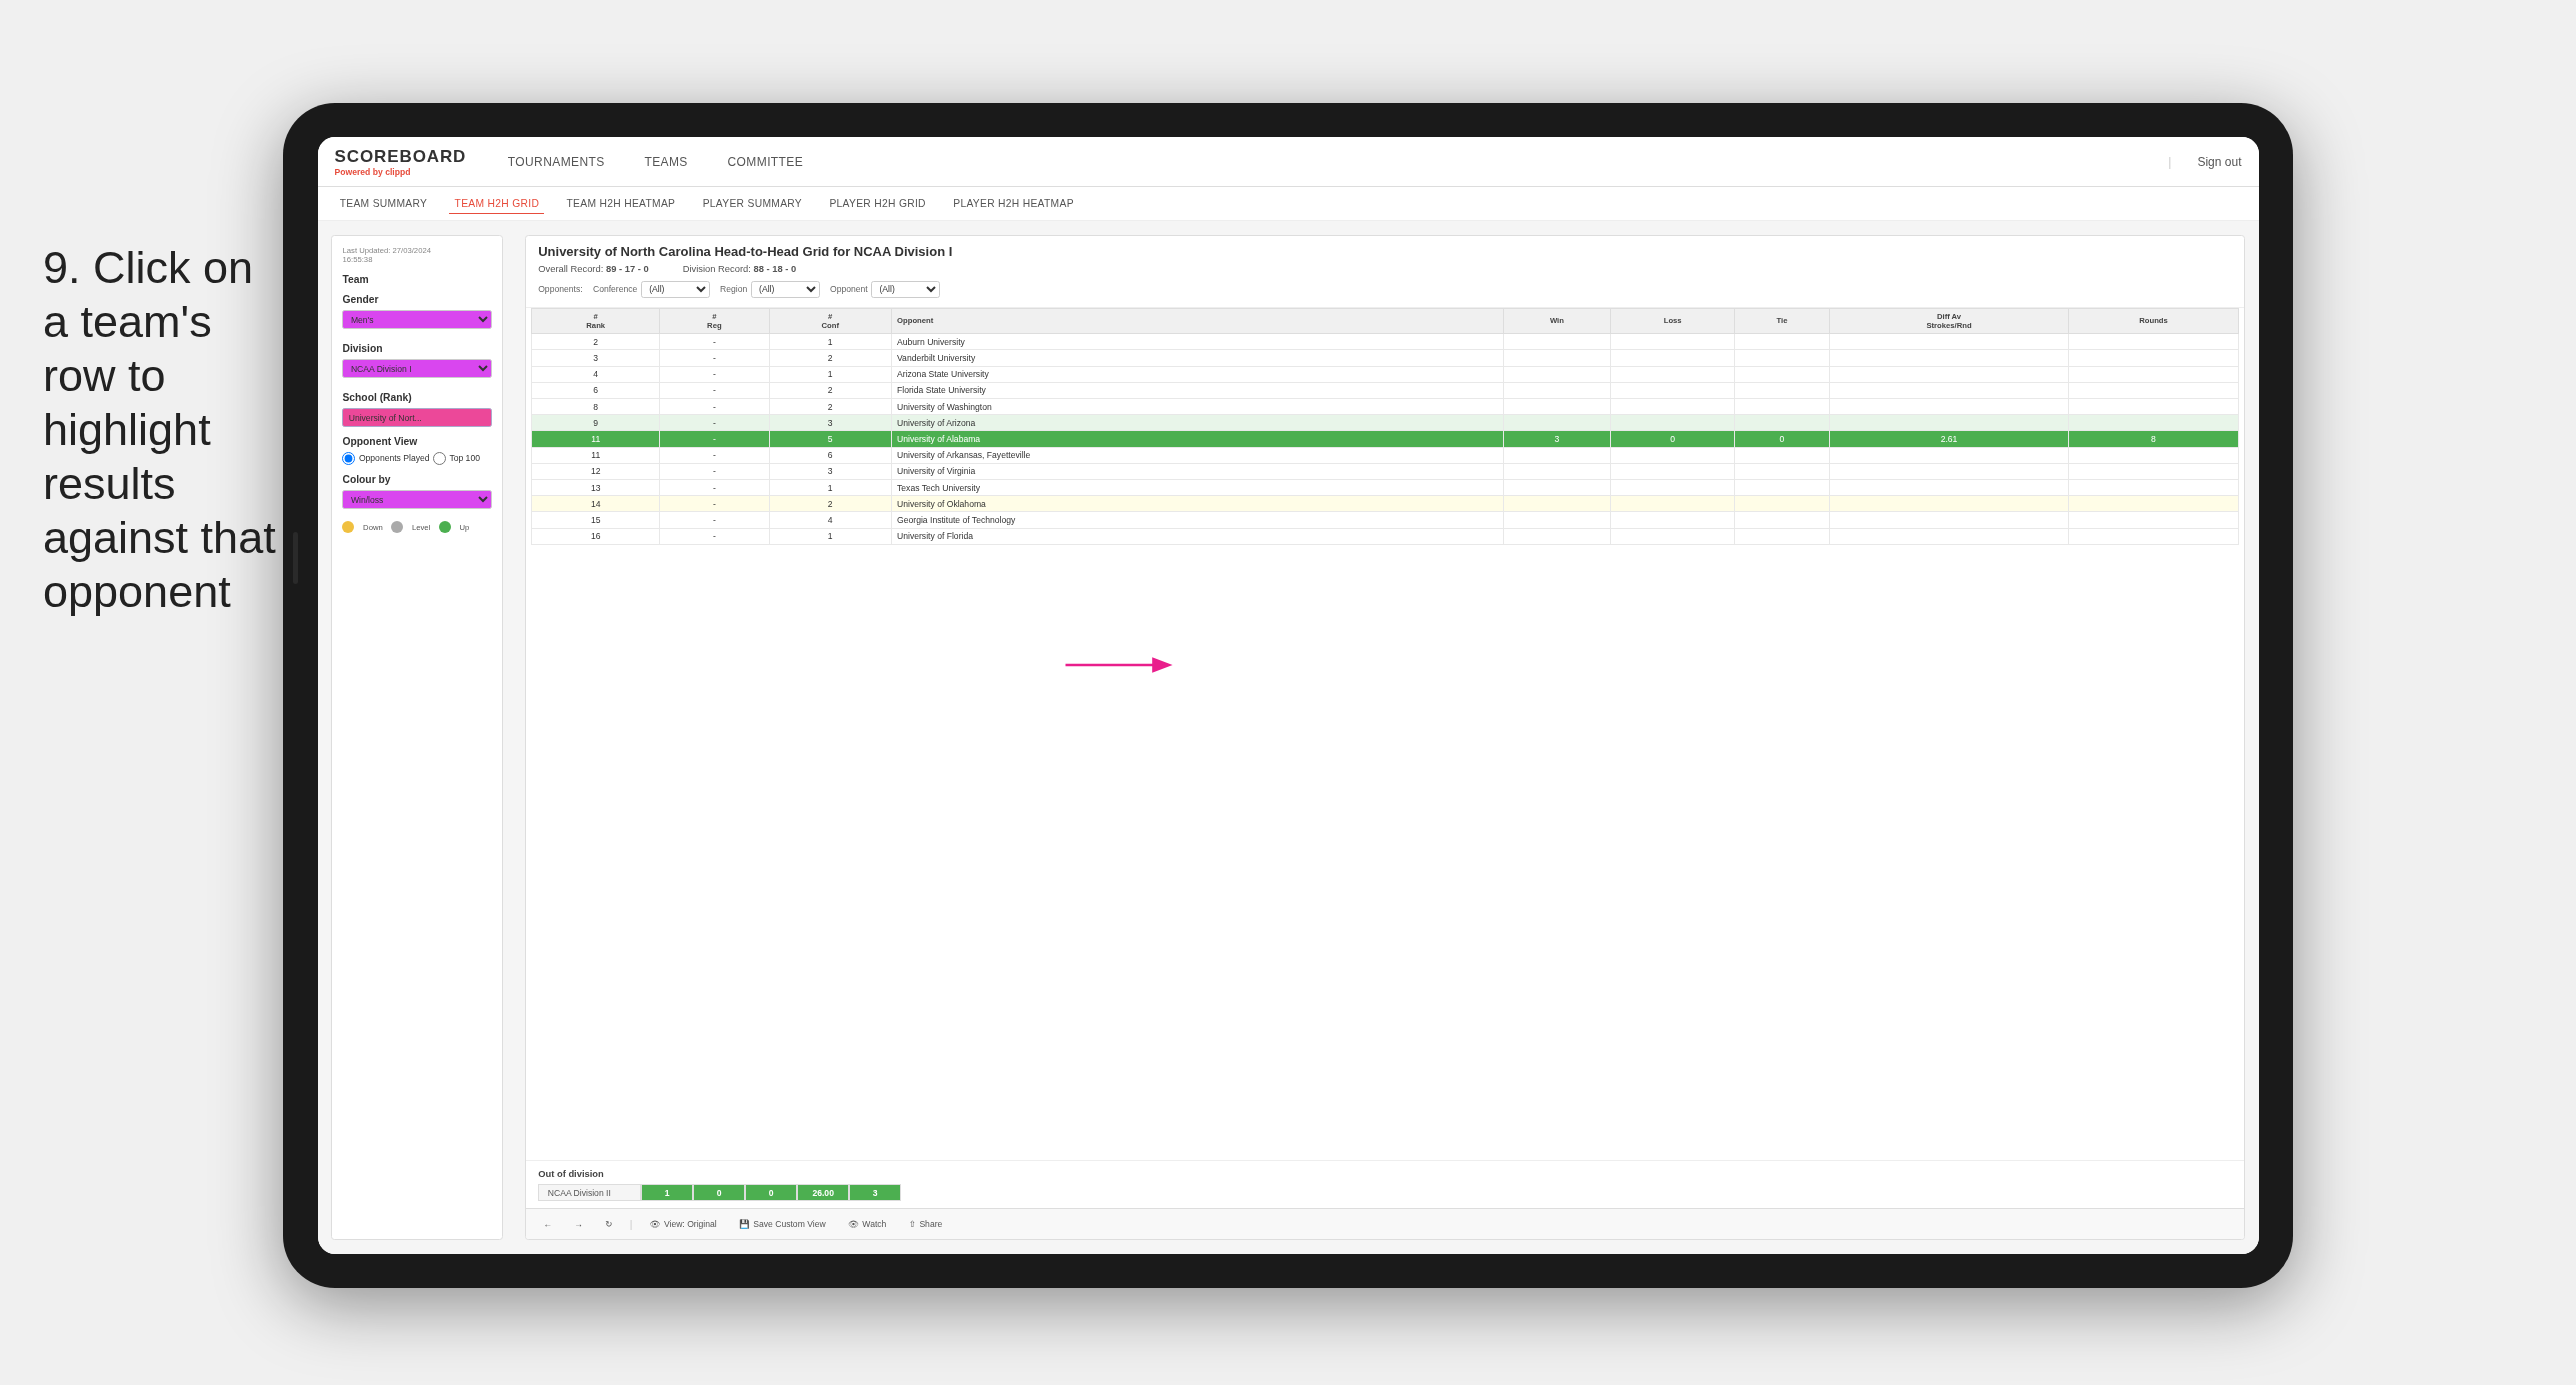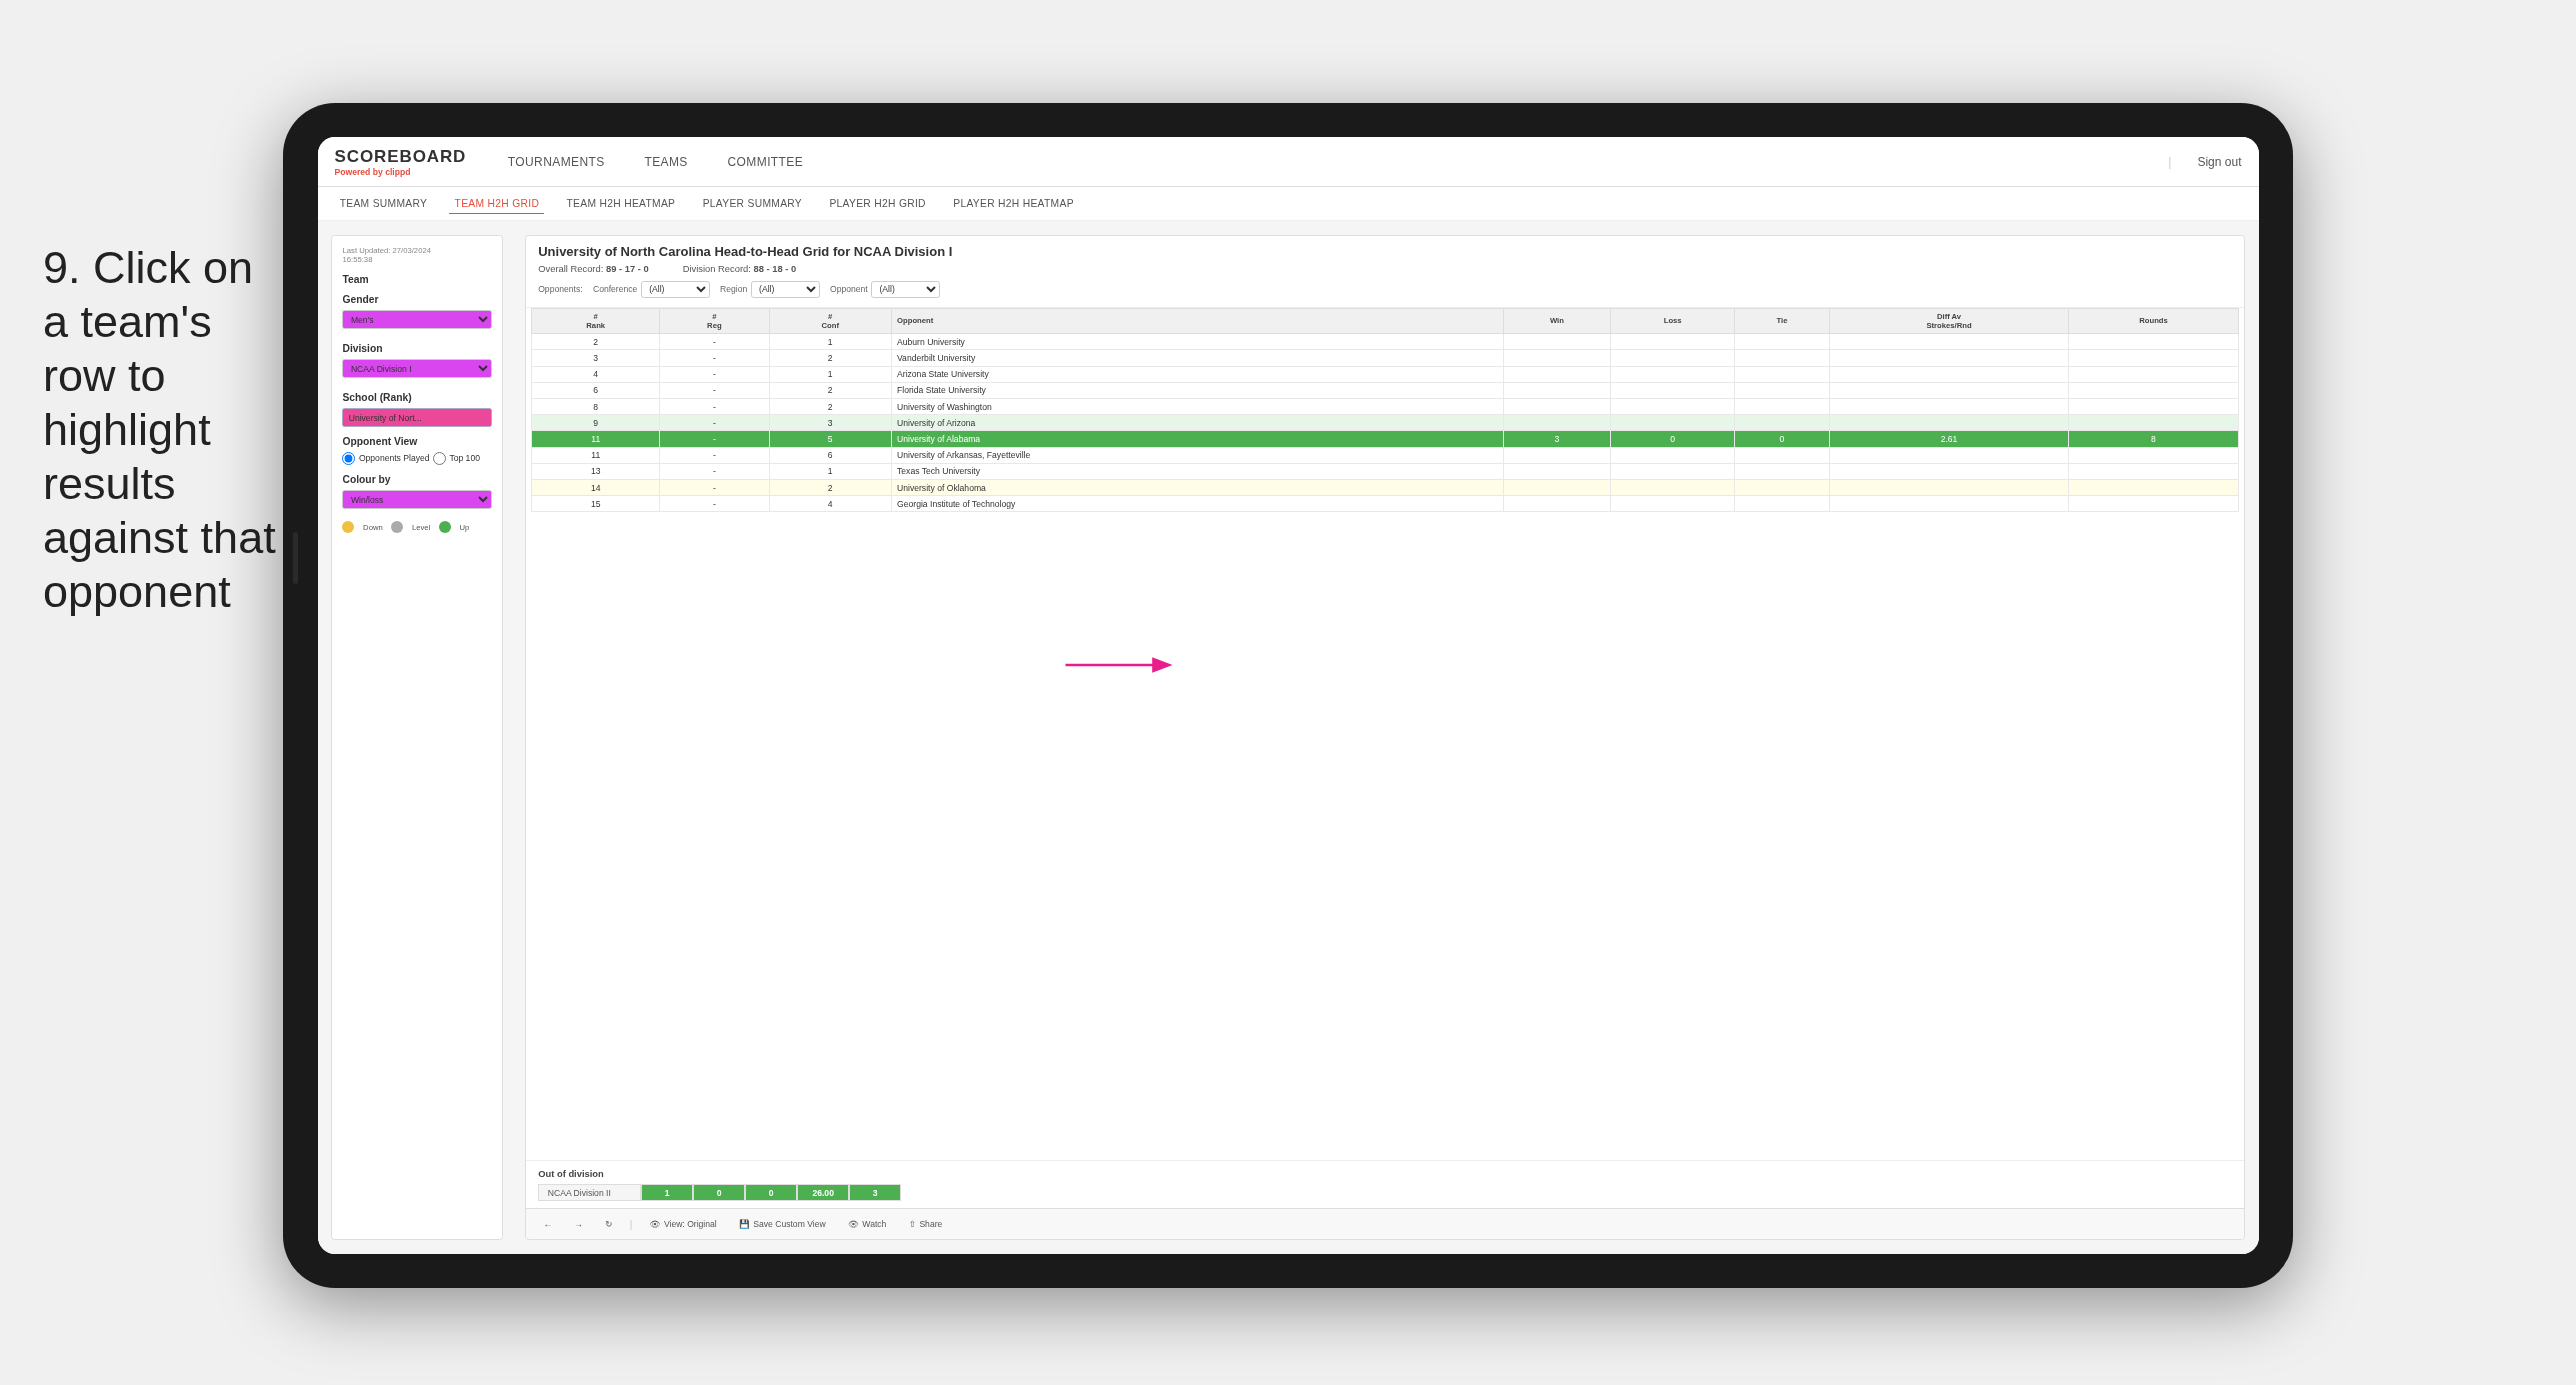--- a/index.html
+++ b/index.html
@@ -609,20 +609,31 @@
                   <td style="text-align: center; color: rgb(51, 51, 51);">-</td>
                   <td style="text-align: center; color: rgb(51, 51, 51);">6</td>
                   <td style="text-align: left; color: rgb(51, 51, 51);">University of Arkansas, Fayetteville</td>
                   <td style="text-align: center; color: rgb(51, 51, 51);"></td>
                   <td style="text-align: center; color: rgb(51, 51, 51);"></td>
                   <td style="text-align: center; color: rgb(51, 51, 51);"></td>
                   <td style="text-align: center; color: rgb(51, 51, 51);"></td>
                   <td style="text-align: center; color: rgb(51, 51, 51);"></td>
                 </tr>
                 <tr>
+                  <td style="text-align: center; color: rgb(51, 51, 51);">12</td>
+                  <td style="text-align: center; color: rgb(51, 51, 51);">-</td>
+                  <td style="text-align: center; color: rgb(51, 51, 51);">3</td>
+                  <td style="text-align: left; color: rgb(51, 51, 51);">University of Virginia</td>
+                  <td style="text-align: center; color: rgb(51, 51, 51);"></td>
+                  <td style="text-align: center; color: rgb(51, 51, 51);"></td>
+                  <td style="text-align: center; color: rgb(51, 51, 51);"></td>
+                  <td style="text-align: center; color: rgb(51, 51, 51);"></td>
+                  <td style="text-align: center; color: rgb(51, 51, 51);"></td>
+                </tr>
+                <tr>
                   <td style="text-align: center; color: rgb(51, 51, 51);">13</td>
                   <td style="text-align: center; color: rgb(51, 51, 51);">-</td>
                   <td style="text-align: center; color: rgb(51, 51, 51);">1</td>
                   <td style="text-align: left; color: rgb(51, 51, 51);">Texas Tech University</td>
                   <td style="text-align: center; color: rgb(51, 51, 51);"></td>
                   <td style="text-align: center; color: rgb(51, 51, 51);"></td>
                   <td style="text-align: center; color: rgb(51, 51, 51);"></td>
                   <td style="text-align: center; color: rgb(51, 51, 51);"></td>
                   <td style="text-align: center; color: rgb(51, 51, 51);"></td>
                 </tr>
@@ -635,20 +646,31 @@
                   <td style="text-align: center; color: rgb(51, 51, 51);"></td>
                   <td style="text-align: center; color: rgb(51, 51, 51);"></td>
                   <td style="text-align: center; color: rgb(51, 51, 51);"></td>
                   <td style="text-align: center; color: rgb(51, 51, 51);"></td>
                 </tr>
                 <tr>
                   <td style="text-align: center; color: rgb(51, 51, 51);">15</td>
                   <td style="text-align: center; color: rgb(51, 51, 51);">-</td>
                   <td style="text-align: center; color: rgb(51, 51, 51);">4</td>
                   <td style="text-align: left; color: rgb(51, 51, 51);">Georgia Institute of Technology</td>
+                  <td style="text-align: center; color: rgb(51, 51, 51);"></td>
+                  <td style="text-align: center; color: rgb(51, 51, 51);"></td>
+                  <td style="text-align: center; color: rgb(51, 51, 51);"></td>
+                  <td style="text-align: center; color: rgb(51, 51, 51);"></td>
+                  <td style="text-align: center; color: rgb(51, 51, 51);"></td>
+                </tr>
+                <tr>
+                  <td style="text-align: center; color: rgb(51, 51, 51);">16</td>
+                  <td style="text-align: center; color: rgb(51, 51, 51);">-</td>
+                  <td style="text-align: center; color: rgb(51, 51, 51);">1</td>
+                  <td style="text-align: left; color: rgb(51, 51, 51);">University of Florida</td>
                   <td style="text-align: center; color: rgb(51, 51, 51);"></td>
                   <td style="text-align: center; color: rgb(51, 51, 51);"></td>
                   <td style="text-align: center; color: rgb(51, 51, 51);"></td>
                   <td style="text-align: center; color: rgb(51, 51, 51);"></td>
                   <td style="text-align: center; color: rgb(51, 51, 51);"></td>
                 </tr>
               </tbody>
           </table>
         </div>
 

